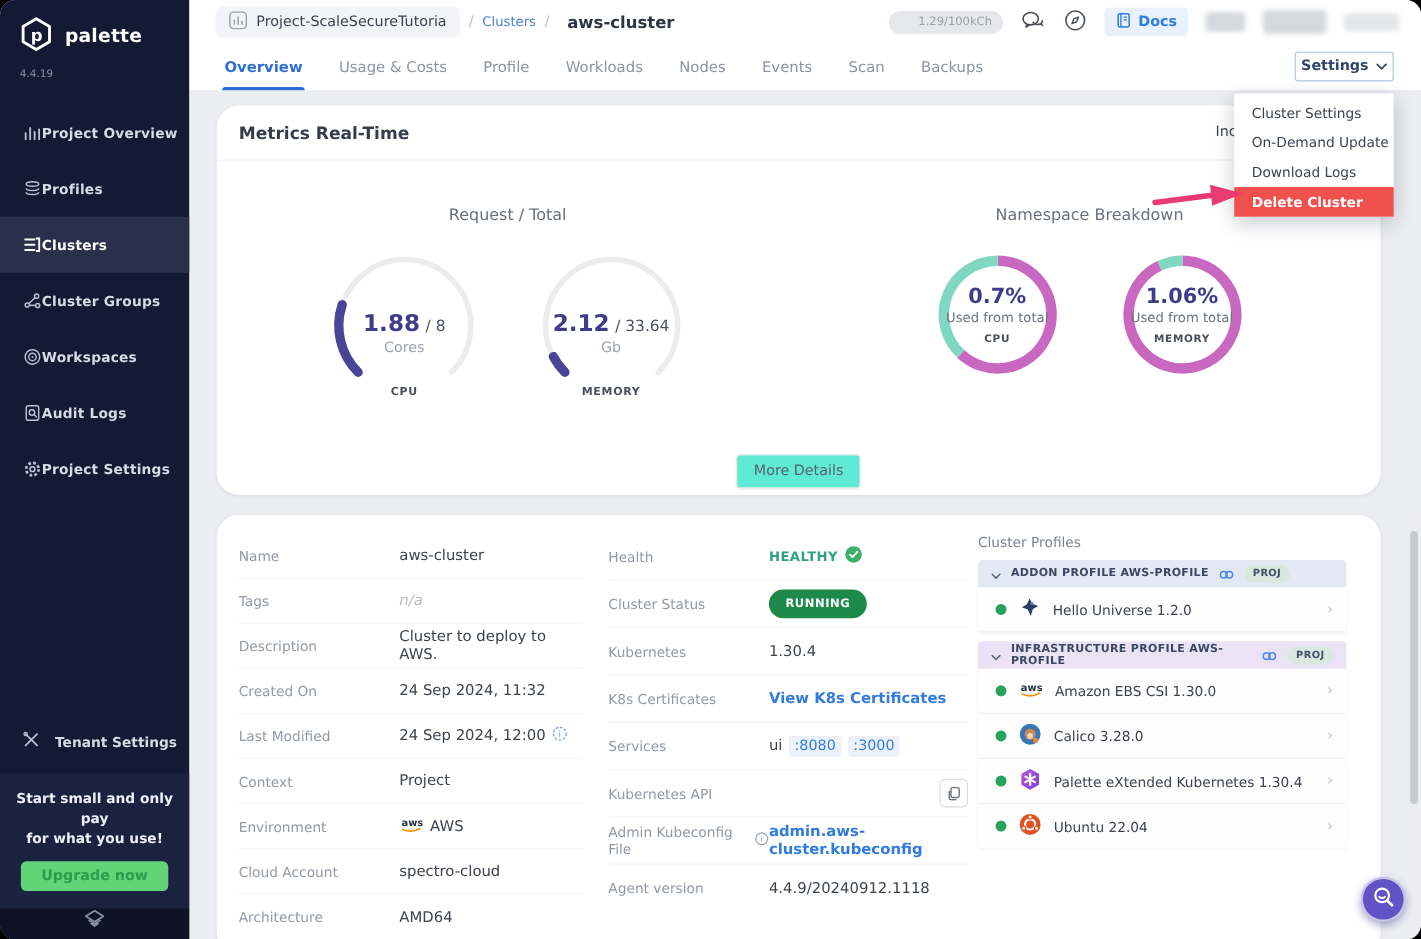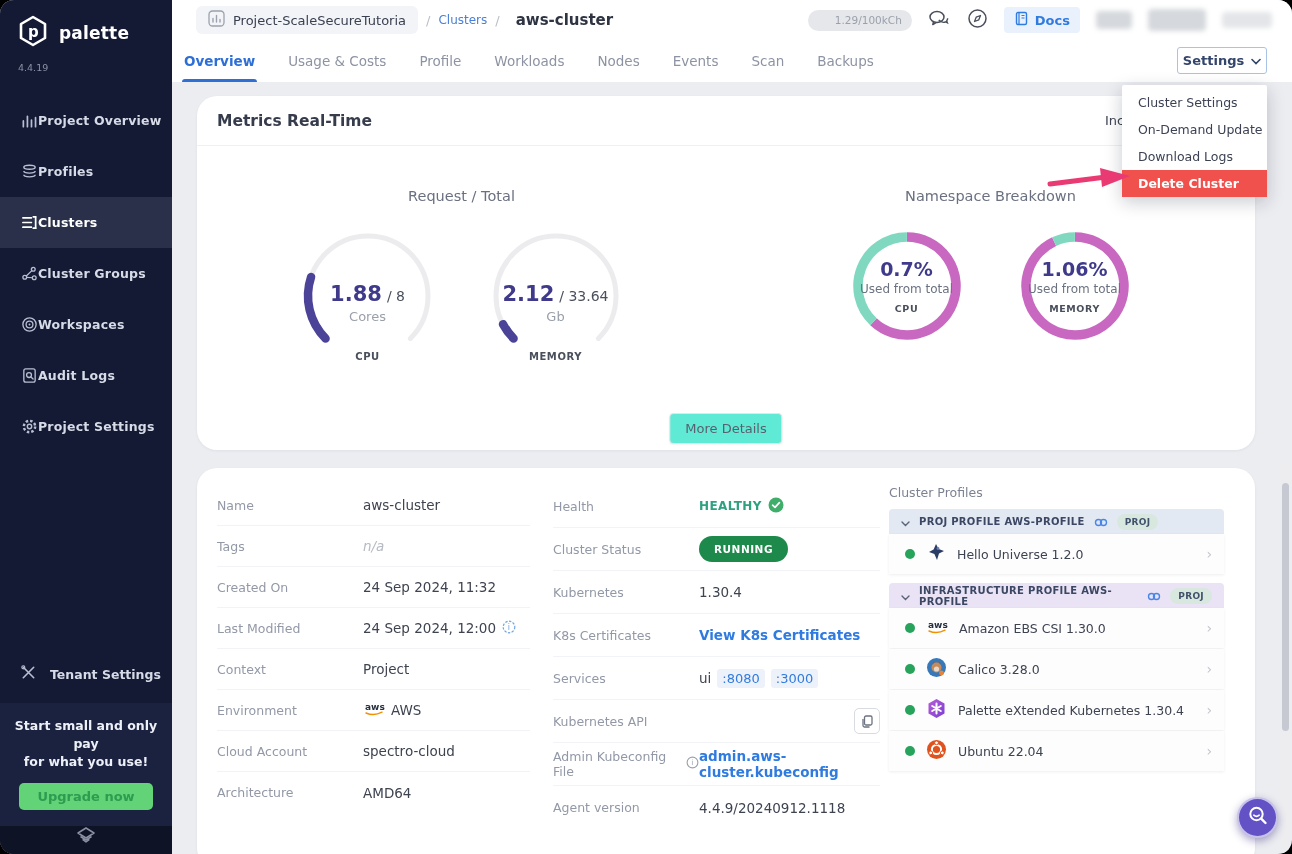--- a/index.html
+++ b/index.html
@@ -33,21 +33,21 @@
   .crumb-pill .ptxt { font-size:13px; color:#3a4150; }
   .crumb-sep { color:#b9bdc7; font-size:13px; margin:0 8px; }
   .crumb-link { color:#4a7fd4; font-size:12px; cursor:pointer; }
   .crumb-current { color:#2e3442; font-size:15px; font-weight:bold; margin-left:8px; }
   .topbar-right { margin-left:auto; display:flex; align-items:center; gap:16px; }
   .usage-pill { background:#e6e7ea; border-radius:11px; height:21px; min-width:104px; display:flex; align-items:center; justify-content:flex-end; padding:0 10px; color:#9aa0ab; font-size:10.5px; }
   .icon-btn { background:none; border:none; cursor:pointer; display:flex; align-items:center; padding:0; }
   .docs-btn { display:flex; align-items:center; gap:6px; background:#e8f1fc; border:none; border-radius:4px; height:26px; padding:0 10px; color:#2f7be0; font-size:13px; font-weight:600; cursor:pointer; font-family:inherit; }
   .blur-block { background:#d5d8dc; border-radius:4px; filter:blur(2.5px); }
 
-  .tabsrow { position:relative; height:42px; background:#fff; display:flex; align-items:center; padding:0 12px; gap:33px; }
+  .tabsrow { position:relative; height:42px; background:#fff; display:flex; align-items:center; padding:0 32px; gap:33px; }
   .tab { font-size:13.5px; color:#8d93a3; cursor:pointer; position:relative; height:100%; display:flex; align-items:center; }
   .tab.active { color:#2d6fd6; font-weight:bold; }
   .tab.active::after { content:""; position:absolute; left:-2px; right:-2px; bottom:0; height:3px; border-radius:3px 3px 0 0; background:#2d6fd6; }
   .settings-btn { position:absolute; right:25px; top:7px; height:27px; width:90px; background:#fff; border:1px solid #a9c3e6; border-radius:3px; color:#33456b; font-size:13px; font-weight:600; cursor:pointer; display:flex; align-items:center; justify-content:center; gap:7px; font-family:inherit; }
 
   
   .card { position:absolute; background:#fff; border-radius:20px; box-shadow:0 1px 3px rgba(20,30,60,.06); }
   .card-metrics { left:197px; top:96px; width:1058px; height:354px; }
   .mc-header { position:relative; height:50px; border-bottom:1px solid #f0f1f4; display:flex; align-items:center; padding:0 20px; }
   .mc-title { font-size:15.5px; font-weight:bold; color:#363c4c; }
@@ -366,20 +366,24 @@
     <div class="dcol dcol1">
       <div class="drow">
         <span class="dlabel">Name</span>
         <span class="dvalue">aws-cluster</span>
       </div>
       <div class="drow">
         <span class="dlabel">Tags</span>
         <span class="dvalue dim">n/a</span>
       </div>
       <div class="drow">
+        <span class="dlabel">Description</span>
+        <span class="dvalue">Cluster to deploy to AWS.</span>
+      </div>
+      <div class="drow">
         <span class="dlabel">Created On</span>
         <span class="dvalue">24 Sep 2024, 11:32</span>
       </div>
       <div class="drow">
         <span class="dlabel">Last Modified</span>
         <span class="dvalue">
             <span>24 Sep 2024, 12:00</span>
           <span><svg width="14" height="14" viewBox="0 0 14 14">
                 <circle cx="7" cy="7" r="5.8" fill="none" stroke="#6fa6e0" stroke-width="1.2" stroke-dasharray="2.4 1.4"></circle>
                 <text x="5.7" y="10" font-size="8" fill="#6fa6e0" font-family="DejaVu Sans, sans-serif">i</text>
@@ -474,21 +478,21 @@
       </div>
     </div>
 
     <div class="dcol dcol3">
       <div class="cp-title">Cluster Profiles</div>
 
       <div class="cp-group-header cp-gh-blue">
         <span><svg width="9" height="6" viewBox="0 0 9 6">
               <path d="M1 1 L4.5 4.5 L8 1" fill="none" stroke="#5a6478" stroke-width="1.4" stroke-linecap="round"></path>
             </svg></span>
-        <span class="cp-gh-title">PROJ PROFILE AWS-PROFILE</span>
+        <span class="cp-gh-title">ADDON PROFILE AWS-PROFILE</span>
         <span><svg width="14" height="9" viewBox="0 0 14 9">
               <circle cx="4.5" cy="4.5" r="3" fill="none" stroke="#4a86e8" stroke-width="1.4"></circle>
               <circle cx="9.5" cy="4.5" r="3" fill="none" stroke="#4a86e8" stroke-width="1.4"></circle>
             </svg></span>
         <span class="proj-badge">PROJ</span>
       </div>
       <div class="cp-rows">
         <div class="cp-row">
           <span class="cp-dot"></span>
           <span><svg width="20" height="20" viewBox="0 0 20 20">

